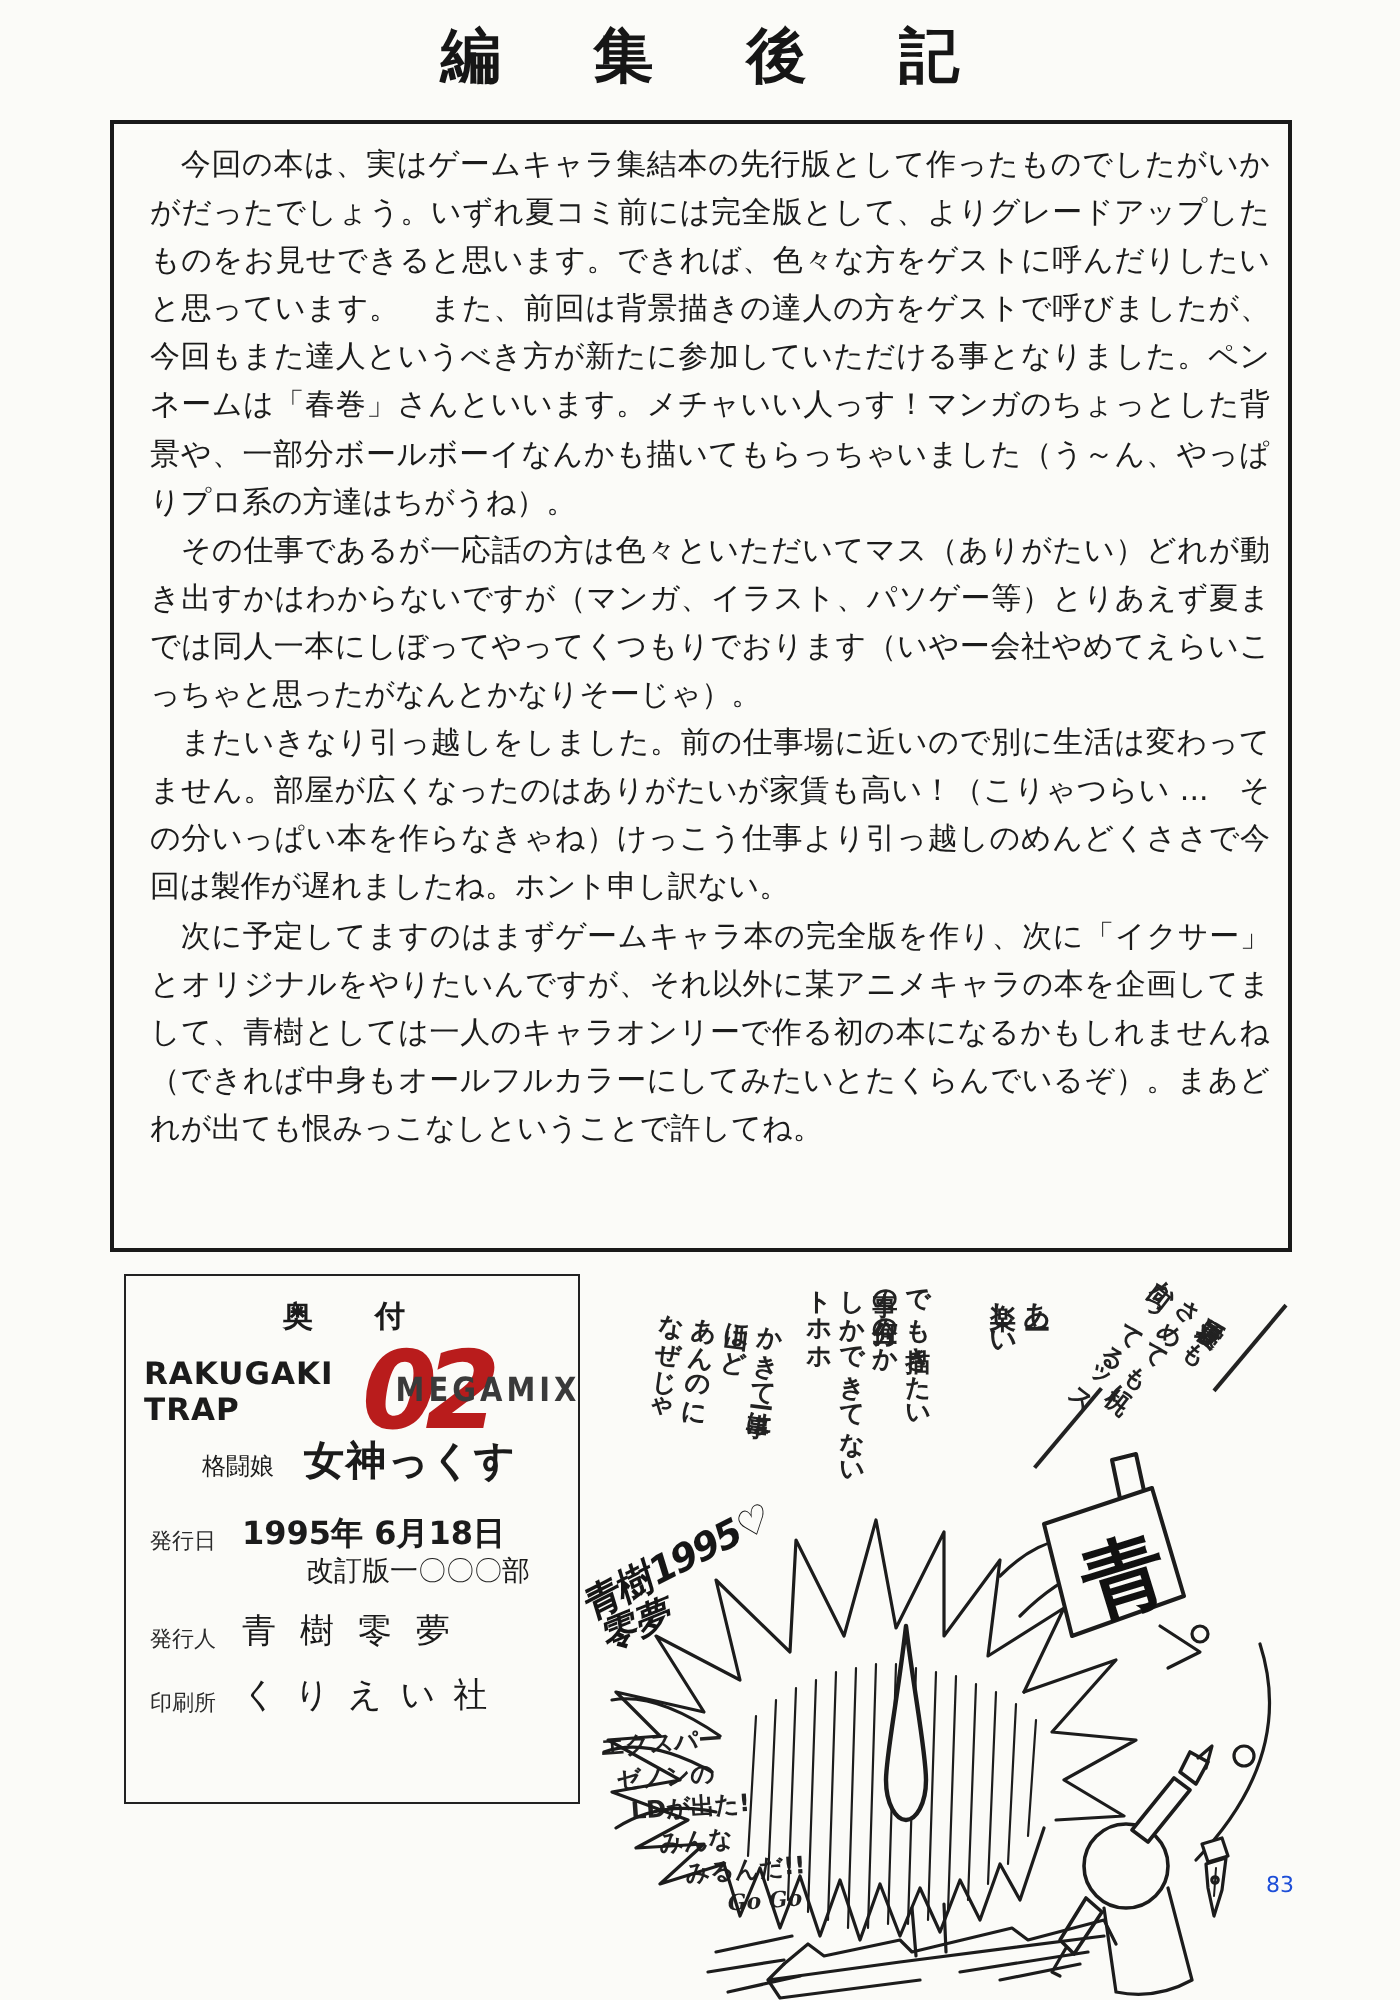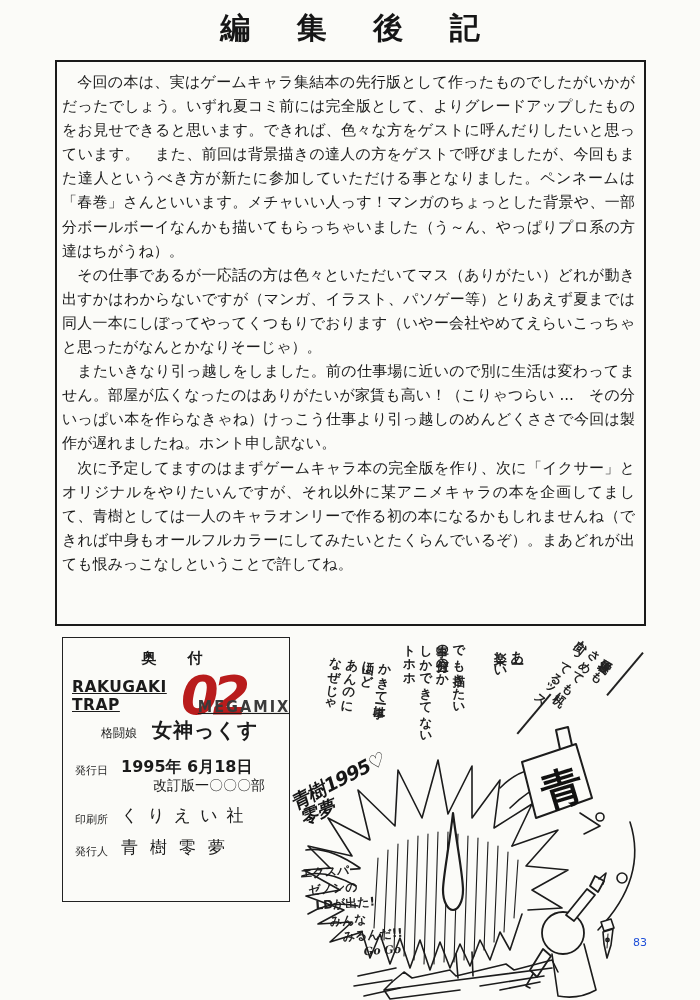--- a/index.html
+++ b/index.html
@@ -3,30 +3,30 @@
 <meta charset="utf-8">
 <style>
   html,body{margin:0;padding:0;}
   body{background:#e8e8e6;font-family:"DejaVu Sans",sans-serif;}
   #page{position:relative;width:700px;height:1000px;background:#fbfbf8;margin:0 auto;overflow:hidden;color:#1b1b1b;}
 
   .title{position:absolute;top:8px;left:0;width:700px;text-align:center;
     font-size:30px;font-weight:bold;letter-spacing:18px;text-indent:18px;color:#161616;}
 
   .main-box{position:absolute;left:55px;top:60px;width:591px;height:566px;
-    box-sizing:border-box;border:2px solid #1a1a1a;padding:8px 9px 4px 5px;
+    box-sizing:border-box;border:2px solid #1a1a1a;padding:8px 9px 4px 18px;
     font-size:15px;line-height:24.1px;text-align:justify;overflow:hidden;}
   .main-box p{margin:0;}
 
   .colophon{position:absolute;left:62px;top:637px;width:228px;height:265px;
     box-sizing:border-box;border:1.5px solid #222;padding-top:11px;overflow:hidden;}
   .colophon-heading{text-align:center;font-weight:bold;font-size:15px;letter-spacing:8px;position:relative;z-index:2;}
   .watermark{position:absolute;left:118px;top:26px;font-size:54px;font-weight:bold;
     color:#b91c1c;z-index:1;font-style:italic;letter-spacing:-6px;}
-  .colo-line1{position:relative;z-index:2;margin:10px 0 0 9px;display:flex;align-items:flex-end;gap:31px;text-decoration:underline;}
+  .colo-line1{position:relative;z-index:2;margin:10px 0 0 9px;display:flex;align-items:center;gap:31px;}
   .series-title{font-weight:bold;font-size:15.5px;letter-spacing:0.5px;}
   .series-sub{font-weight:bold;font-size:14.5px;color:#3a3a3a;letter-spacing:2px;transform:scaleY(1.15);}
   .colo-line2{position:relative;z-index:2;margin:3px 0 0 38px;display:flex;align-items:baseline;gap:15px;}
   .genre{font-size:12px;text-align:right;}
   .book-title{font-weight:bold;font-size:20px;letter-spacing:1px;}
   .colo-rows{position:relative;z-index:2;margin:13px 0 0 12px;}
   .colo-row{display:flex;align-items:flex-end;margin-top:6px;}
   .colo-label{width:46px;font-size:11px;color:#2a2a2a;flex:none;}
   .val-date{font-weight:bold;font-size:16px;}
   .val-edition{font-size:14px;margin:-1px 0 0 78px;}
@@ -85,26 +85,26 @@
       <span class="genre">格闘娘</span>
       <span class="book-title">女神っくす</span>
     </div>
     <div class="colo-rows">
       <div class="colo-row">
         <span class="colo-label">発行日</span>
         <span class="val-date">1995年 6月18日</span>
       </div>
       <div class="val-edition">改訂版一〇〇〇部</div>
       <div class="colo-row">
+        <span class="colo-label">発行人</span>
+        <span class="val-serif">青樹零夢</span>
+      </div>
+      <div class="colo-row">
         <span class="colo-label">印刷所</span>
         <span class="val-serif2">くりえい社</span>
-      </div>
-      <div class="colo-row">
-        <span class="colo-label">発行人</span>
-        <span class="val-serif">青樹零夢</span>
       </div>
     </div>
 
   </div>
 
   <div class="vtext ann-fun">あー
 楽しい</div>
   <div class="vtext ann-desk">最近寝ても
 さめても机に
 向かってるッス</div>

